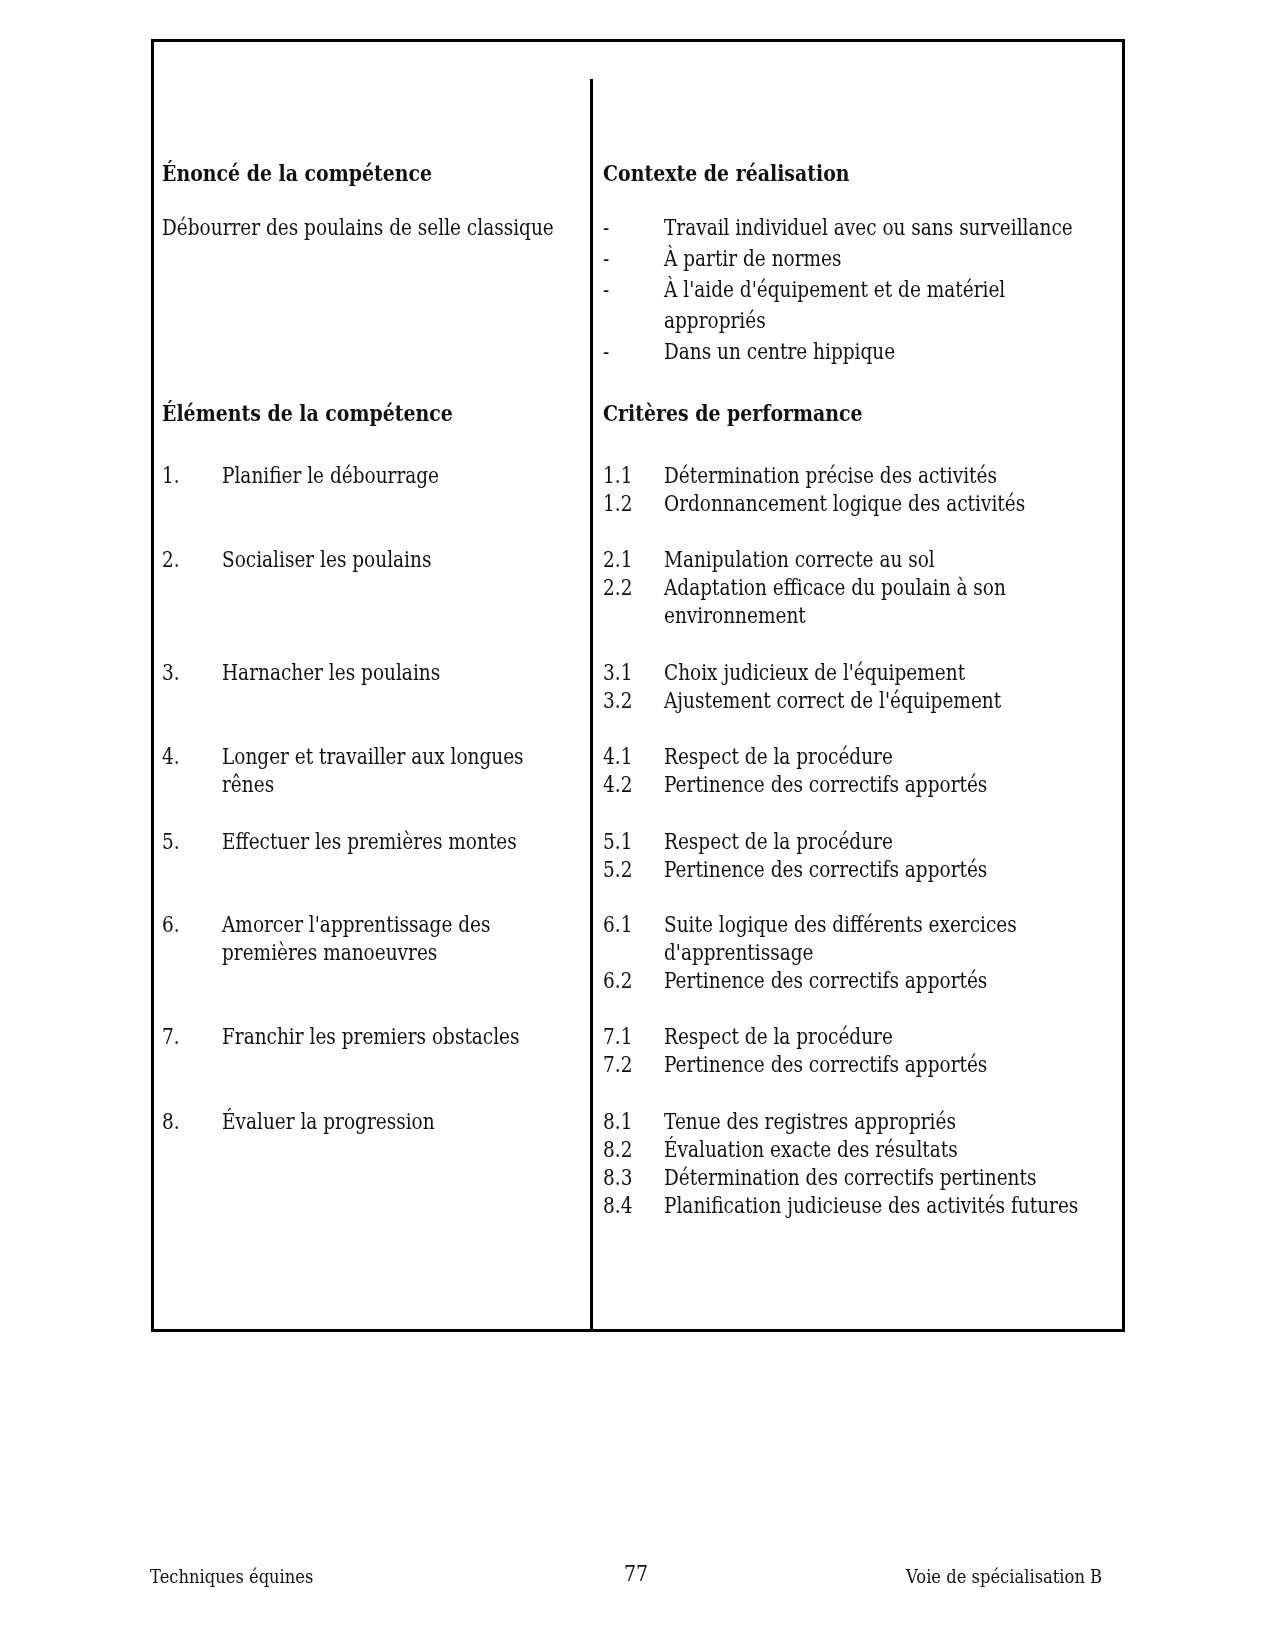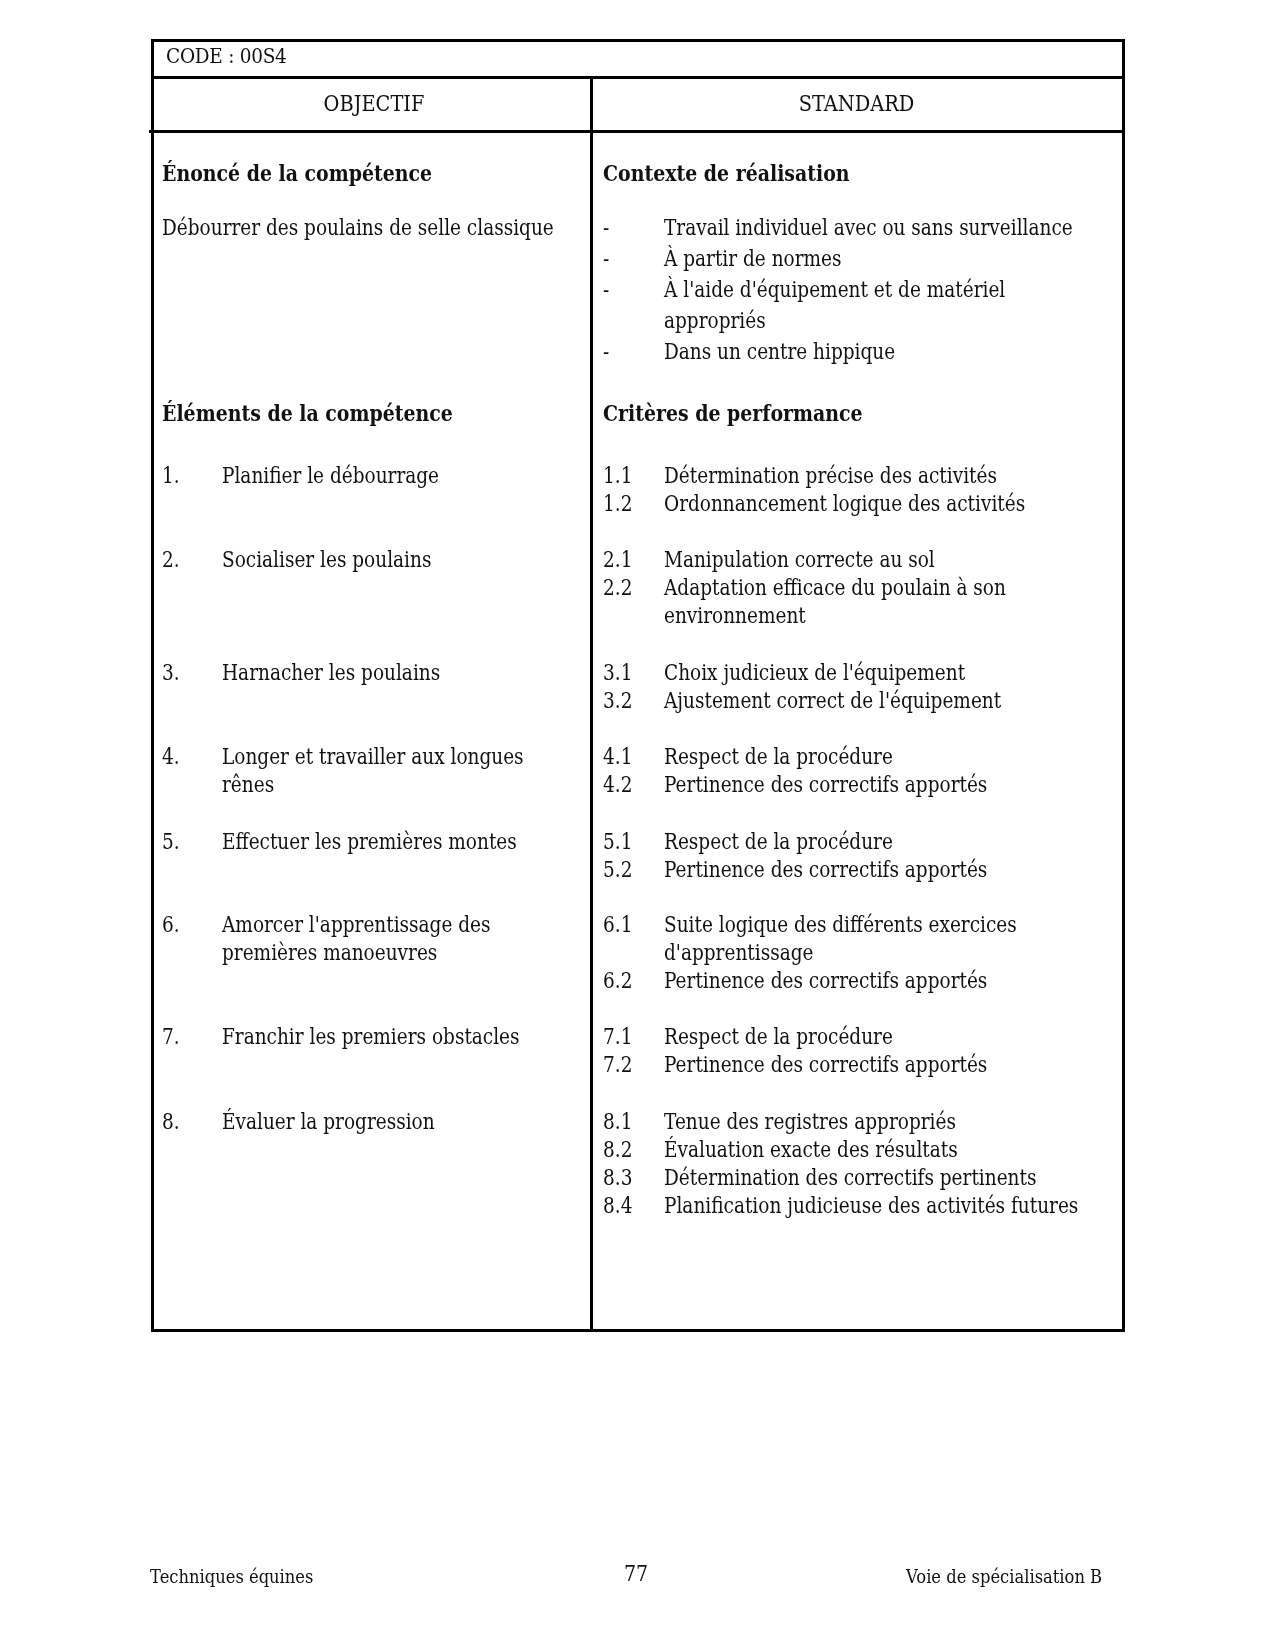--- a/index.html
+++ b/index.html
@@ -15,27 +15,20 @@
   .t { position:absolute; font-size:21.5px; white-space:nowrap; transform:scaleX(0.86); transform-origin:left; line-height:28px; }
   .b { font-weight:bold; font-size:22px; }
   .num { position:absolute; font-size:21.5px; transform:scaleX(0.86); transform-origin:left; line-height:28px; }
   .footer { position:absolute; top:1565px; font-size:19px; transform:scaleX(0.86); transform-origin:left; white-space:nowrap; }
   .pnum { font-size:22px; }
 </style>
 </head>
 <body>
 
 <div class="tbl">
-  <div class="code-row">
-    <span class="code-text">CODE : 00S4</span>
-  </div>
-  <div class="hdr-row">
-    <span class="hdr left">OBJECTIF</span>
-    <span class="hdr right">STANDARD</span>
-  </div>
   <div class="divider"></div>
 
   <span class="t b" style="left:8px; top:117px;">Énoncé de la compétence</span>
   <span class="t" style="left:8px; top:172px;">Débourrer des poulains de selle classique</span>
   <span class="t b" style="left:8px; top:357px;">Éléments de la compétence</span>
   <div id="elements"></div>
 
   <span class="t b" style="left:449px; top:117px;">Contexte de réalisation</span>
   <div id="contexte"></div>
   <span class="t b" style="left:449px; top:357px;">Critères de performance</span>

